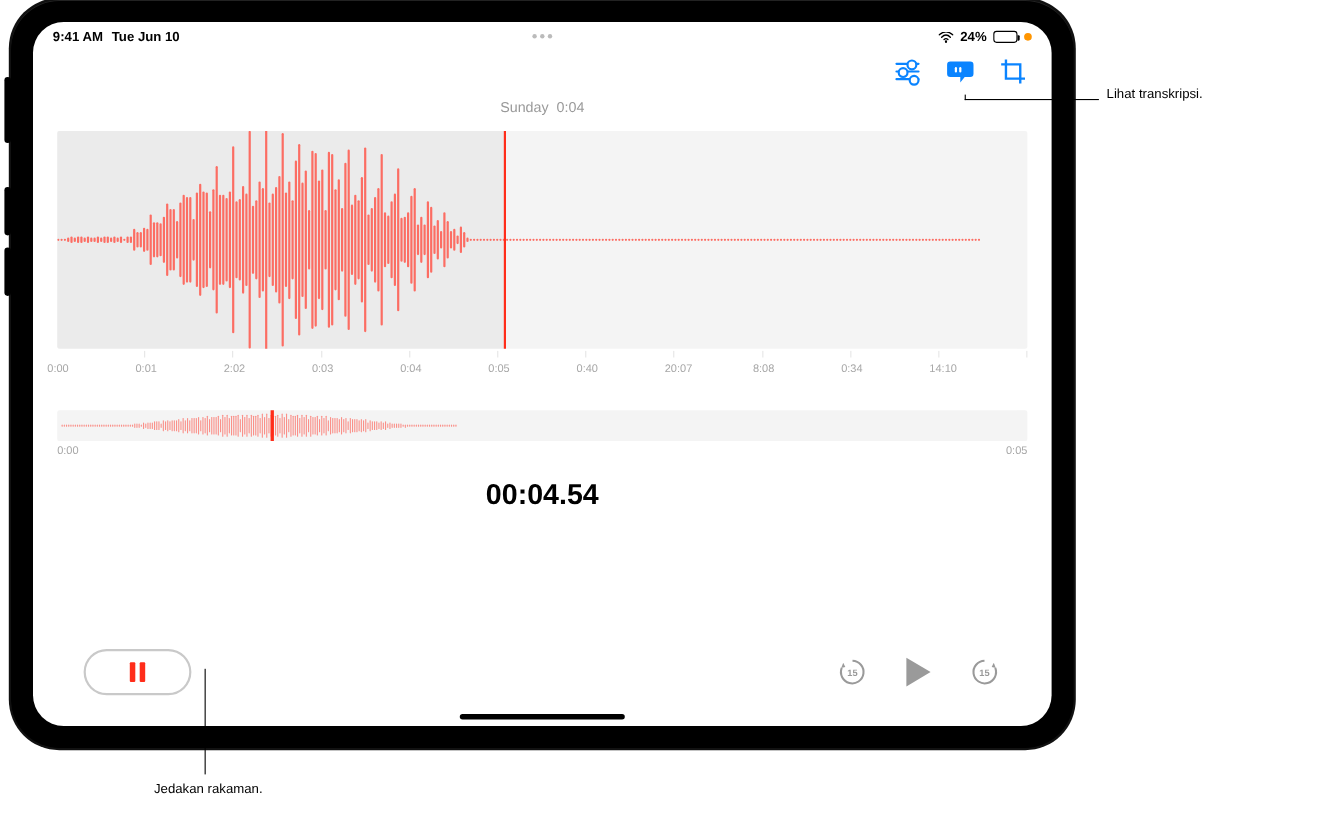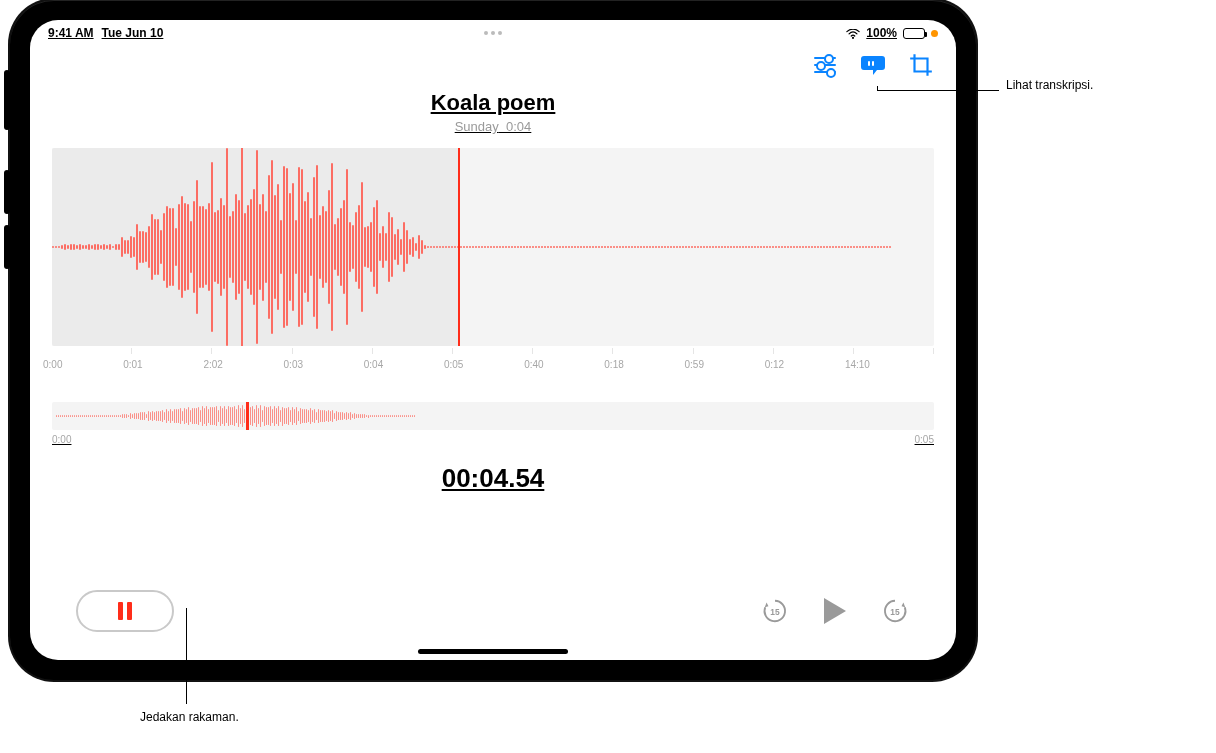--- a/index.html
+++ b/index.html
@@ -5,21 +5,20 @@
   *{box-sizing:border-box;margin:0;padding:0;font-family:-apple-system,"SF Pro Display","Helvetica Neue",Arial,sans-serif;}
   body{background:#fff;width:1216px;height:753px;position:relative;}
 
   
   .ipad{
     position:absolute;left:10px;top:0;
     width:966px;height:680px;
     background:#000;border-radius:44px;
     padding:20px;
     box-shadow:0 1px 0 0 #222 inset,0 0 0 2px #111;
-    text-decoration:underline;
   }
   .side-btn{position:absolute;background:#000;border-radius:4px;}
   .side-btn.pwr{left:-6px;top:70px;width:6px;height:60px;}
   .side-btn.v1{left:-6px;top:170px;width:6px;height:44px;}
   .side-btn.v2{left:-6px;top:225px;width:6px;height:44px;}
 
   .screen{
     width:100%;height:100%;
     background:#fff;border-radius:28px;
     position:relative;overflow:hidden;
@@ -120,21 +119,21 @@
           <span class="dot"></span>
           <span class="dot"></span>
       </div>
       <div class="right">
         <span class="wifi-ico">
           <svg viewBox="0 0 16 12">
               <path d="M8 11 L8 11 M1 3 Q8 -3 15 3 M3.5 5.5 Q8 1 12.5 5.5 M6 8 Q8 6 10 8" stroke="#000" stroke-width="1.4" fill="none" stroke-linecap="round"></path>
               <circle cx="8" cy="10" r="1.2" fill="#000"></circle>
             </svg>
         </span>
-        <span>100%</span>
+        <span>24%</span>
         <span class="batt"><span class="fill"></span></span>
         <span class="orange-dot"></span>
       </div>
     </div>
 
     <div class="toolbar">
       <div class="ico">
         <div class="settings-lines">
             <span></span>
             <span></span>
@@ -149,21 +148,20 @@
         </svg>
       </div>
       <div class="ico">
         <svg viewBox="0 0 24 24">
           <path d="M6 2 v16 h16 M2 6 h16 v16" stroke="#0a84ff" stroke-width="2" fill="none"></path>
         </svg>
       </div>
     </div>
 
     <div class="title-block">
-      <h1>Koala poem</h1>
       <div class="sub">
         <span>Sunday</span>&nbsp;&nbsp;<span>0:04</span>
       </div>
     </div>
 
     <div class="wave-wrap">
       <div class="wave-bg">
         <div class="wave-over"></div>
         <div class="wave" id="big-wave">
             <div class="bar" style="height: 2px;"></div>
@@ -466,27 +464,27 @@
             <div class="tick">
               <div class="label">0:04</div>
             </div>
             <div class="tick">
               <div class="label">0:05</div>
             </div>
             <div class="tick">
               <div class="label">0:40</div>
             </div>
             <div class="tick">
-              <div class="label">0:18</div>
-            </div>
-            <div class="tick">
-              <div class="label">0:59</div>
-            </div>
-            <div class="tick">
-              <div class="label">0:12</div>
+              <div class="label">20:07</div>
+            </div>
+            <div class="tick">
+              <div class="label">8:08</div>
+            </div>
+            <div class="tick">
+              <div class="label">0:34</div>
             </div>
             <div class="tick">
               <div class="label">14:10</div>
             </div>
           </div>
       </div>
     </div>
 
     <div class="mini">
       <div class="mini-bg">

